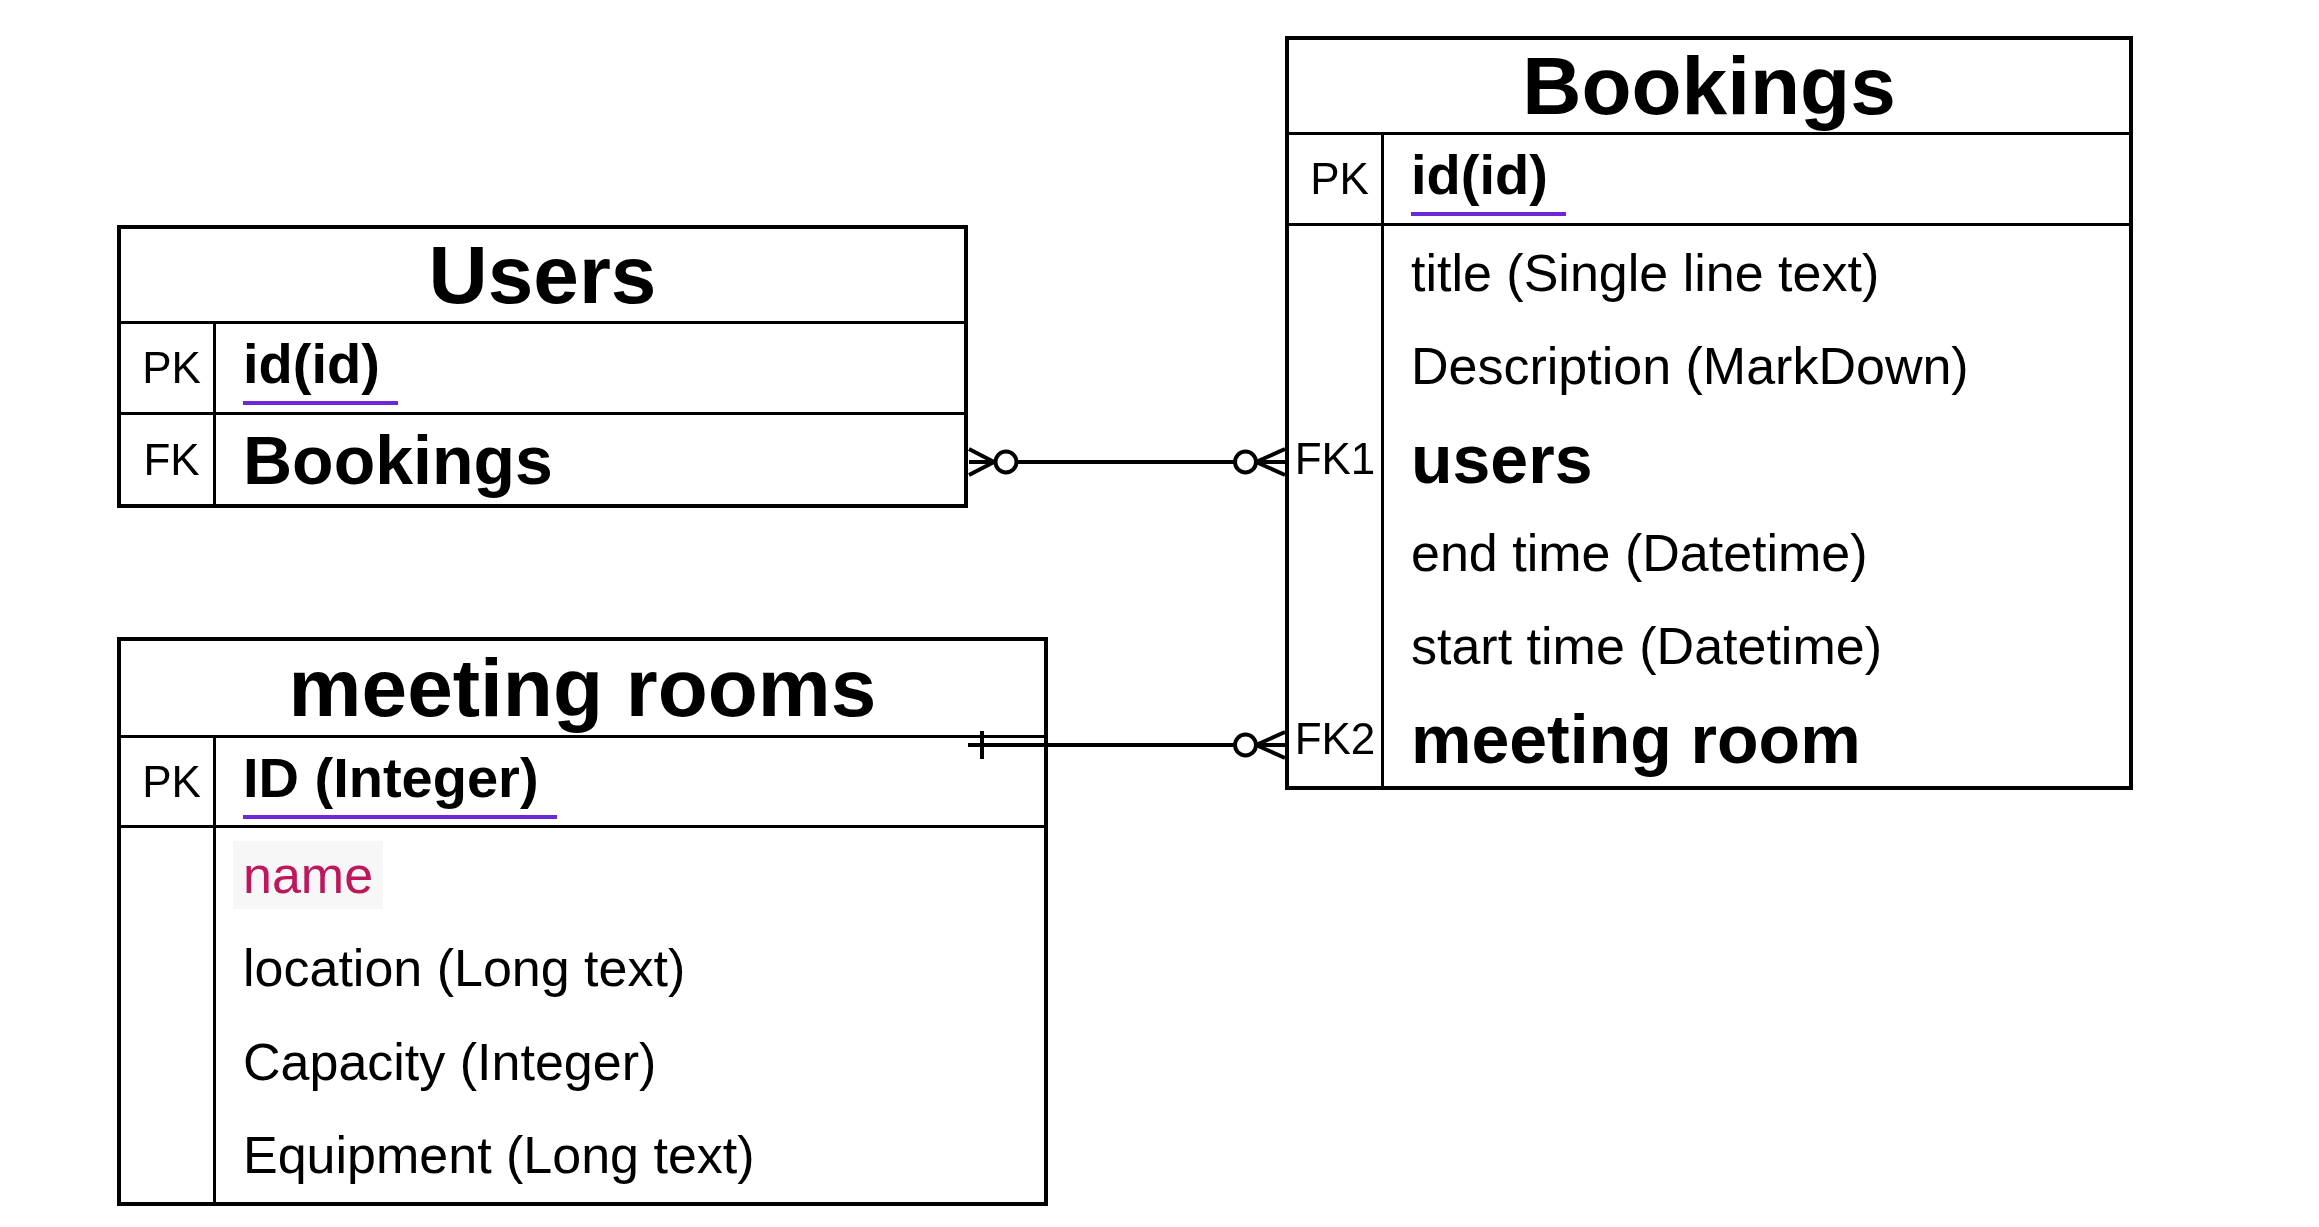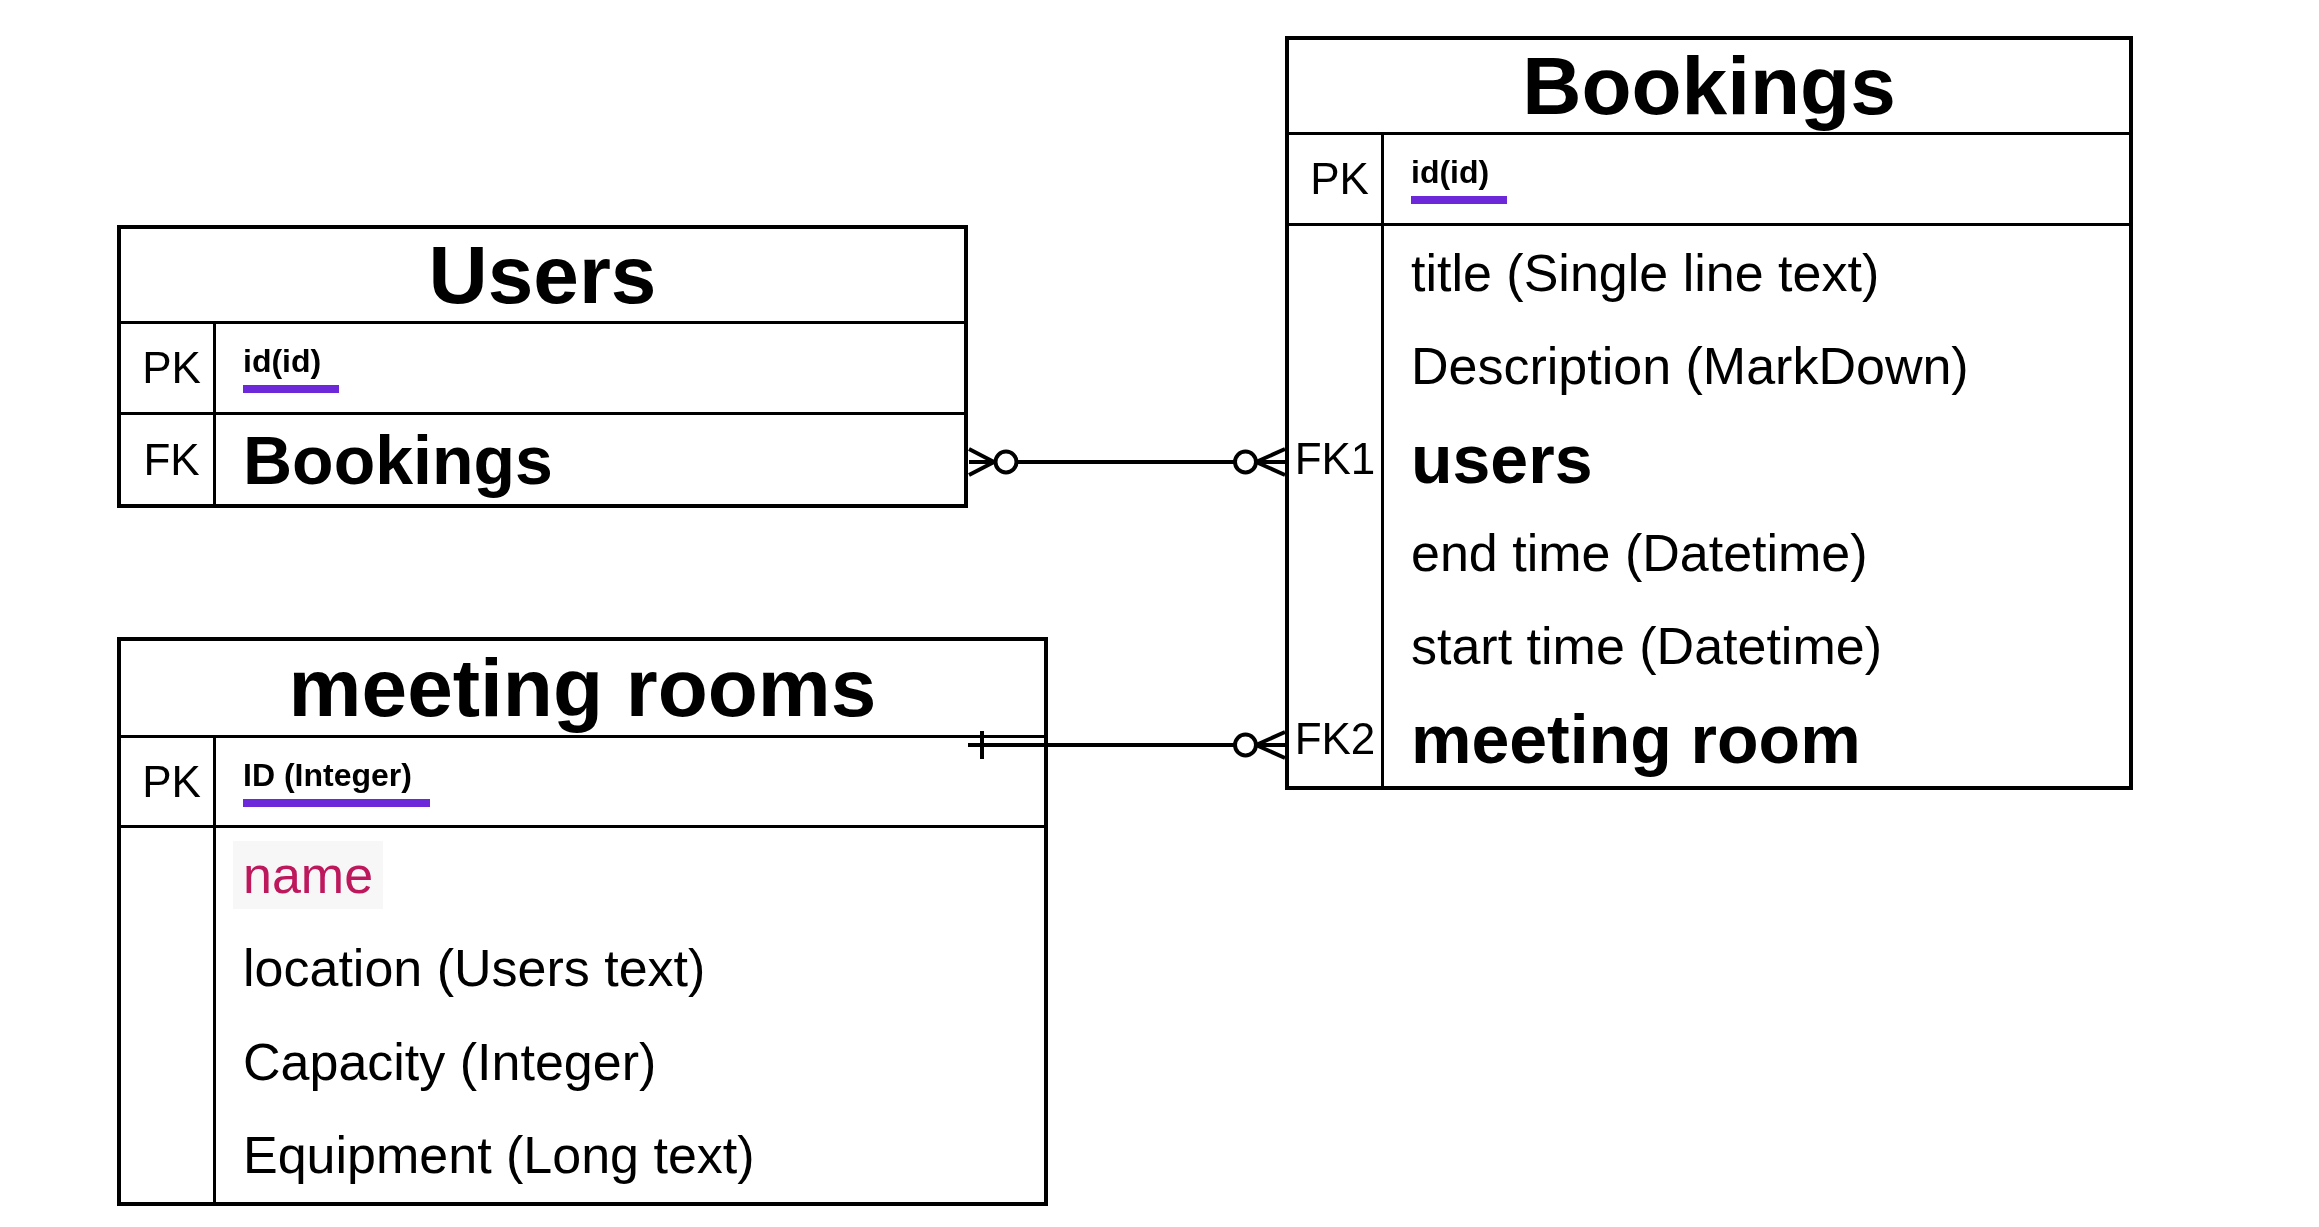--- a/index.html
+++ b/index.html
@@ -52,22 +52,22 @@
   .fcell {
     flex: 1;
     display: flex;
     align-items: center;
     padding-left: 27px;
     font-size: 52px;
     white-space: pre;
   }
   .pkfield {
     font-weight: bold;
-    font-size: 32px;
-    border-bottom: 8px solid #6d28d9;
+    font-size: 56px;
+    border-bottom: 4px solid #6d28d9;
     padding: 0 18px 5px 0;
   }
   .emph {
     font-weight: bold;
     font-size: 68px;
   }
   .body {
     flex: 1;
     display: flex;
     flex-direction: column;
@@ -155,21 +155,21 @@
         <span class="pkfield">ID (Integer)</span>
       </div>
     </div>
     <div class="body">
       <div class="frow">
         <div class="kcell"></div>
         <div class="fcell"><span class="hl">name</span></div>
       </div>
       <div class="frow">
         <div class="kcell"></div>
-        <div class="fcell">location (Users text)</div>
+        <div class="fcell">location (Long text)</div>
       </div>
       <div class="frow">
         <div class="kcell"></div>
         <div class="fcell">Capacity (Integer)</div>
       </div>
       <div class="frow">
         <div class="kcell"></div>
         <div class="fcell">Equipment (Long text)</div>
       </div>
     </div>

